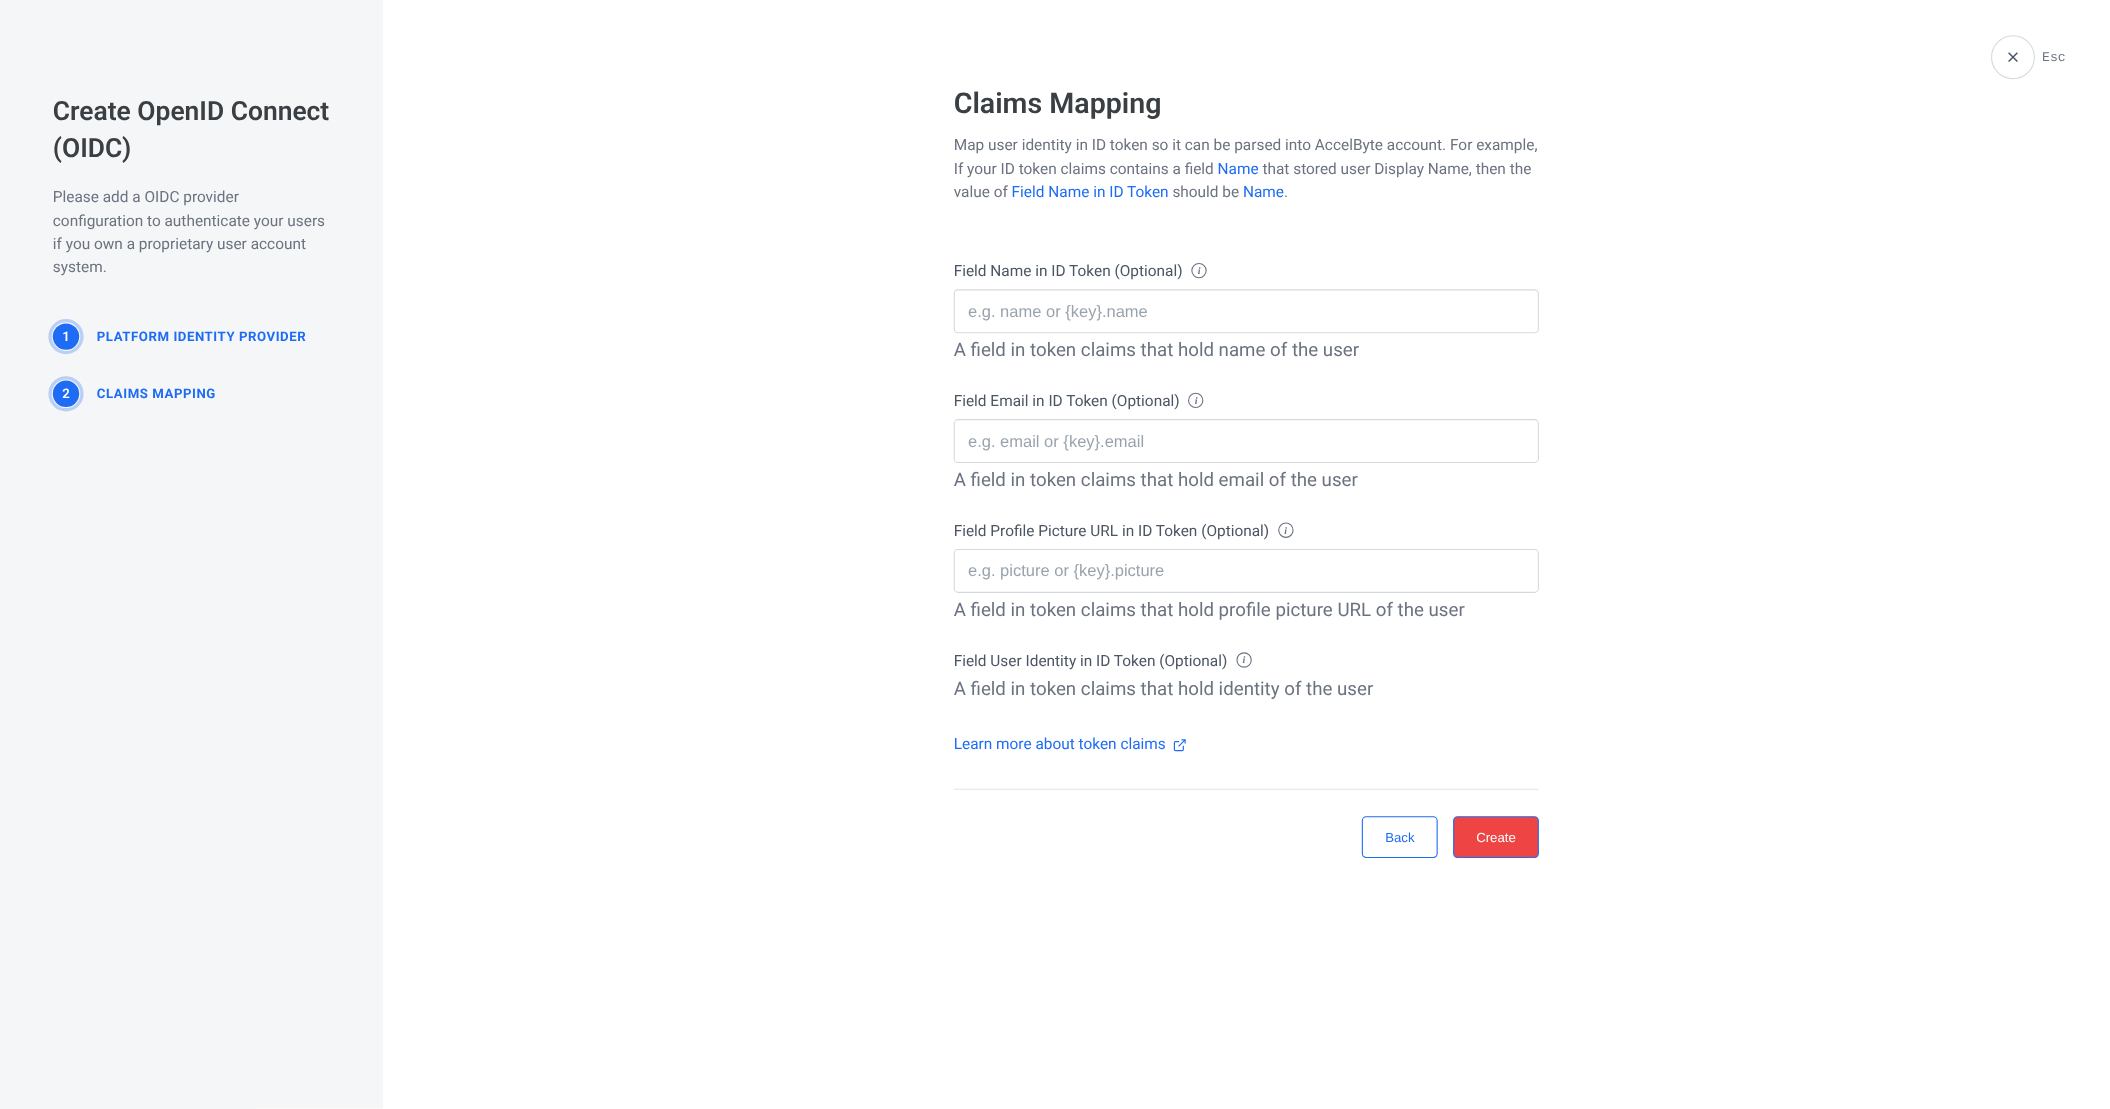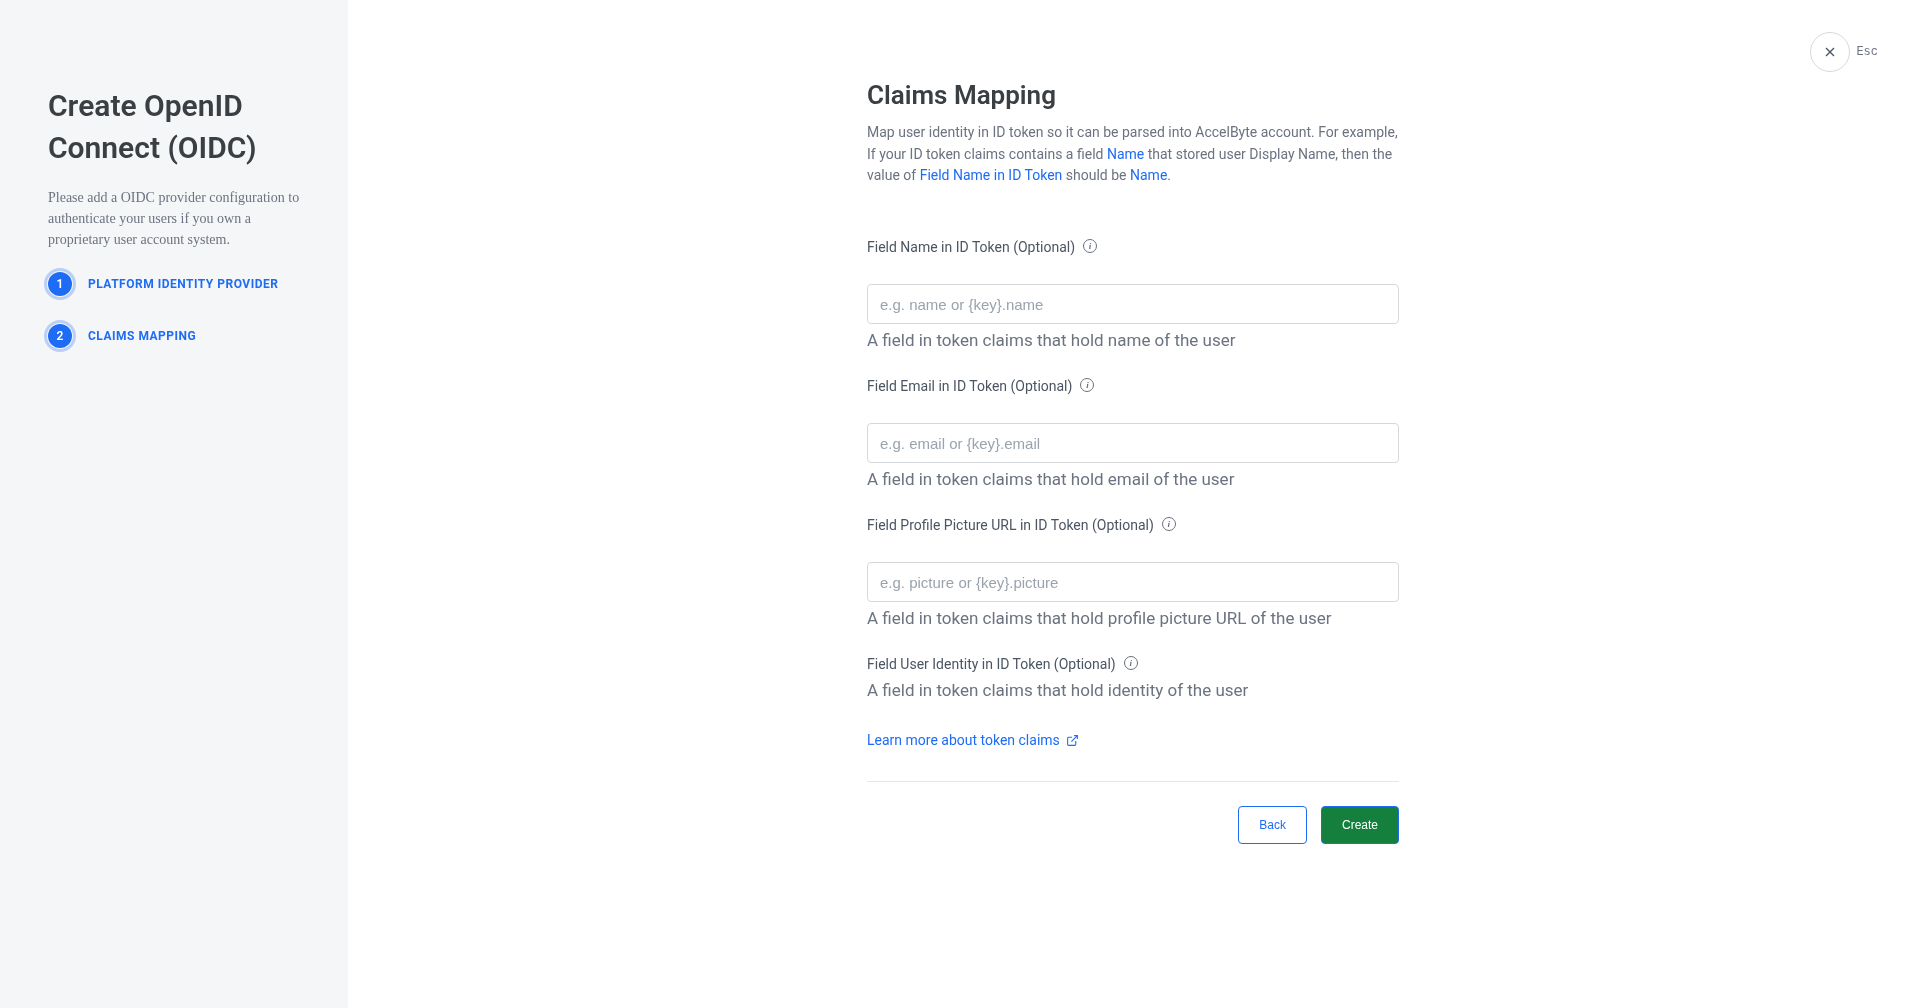--- a/index.html
+++ b/index.html
@@ -14,32 +14,31 @@
     height: 1008px;
     background: #fff;
     color: #333;
   }
   .sidebar {
     width: 348px;
     background: #f5f6f7;
     padding: 85px 48px 48px 48px;
   }
   .sidebar-title {
-    font-size: 30px;
+    font-size: 24px;
     font-weight: 600;
     color: #3a3f44;
     line-height: 1.4;
     margin-bottom: 18px;
   }
   .sidebar-desc {
     font-size: 14px;
     color: #6b7280;
     line-height: 1.5;
-    margin-bottom: 22px;
-    font-family: Liberation Serif, serif;
+    margin-bottom: 40px;
   }
   .step-list {
     display: flex;
     flex-direction: column;
     gap: 28px;
   }
   .step-item {
     display: flex;
     align-items: center;
     gap: 16px;
@@ -154,21 +153,20 @@
     font-family: Georgia, serif;
   }
   .field-input {
     width: 100%;
     height: 40px;
     border: 1px solid #d6d9dc;
     border-radius: 4px;
     padding: 0 12px;
     font-size: 15px;
     color: #333;
-    margin-top: 21px;
   }
   .field-input::placeholder {
     color: #9aa3ad;
   }
   .field-help {
     font-size: 17px;
     color: #6b7280;
     margin-top: 6px;
   }
   .learn-link {
@@ -208,21 +206,21 @@
     display: inline-flex;
     align-items: center;
     justify-content: center;
   }
   .btn-secondary {
     background: #fff;
     border: 1px solid #1e6cf5;
     color: #1e6cf5;
   }
   .btn-primary {
-    background: #15803d;
+    background: #ef4444;
     border: 1px solid #1e6cf5;
     color: #fff;
   }
 </style>
 </head>
 <body>
 
 <aside class="sidebar">
   <h1 class="sidebar-title">Create OpenID Connect (OIDC)</h1>
   <p class="sidebar-desc">Please add a OIDC provider configuration to authenticate your users if you own a proprietary user account system.</p>

